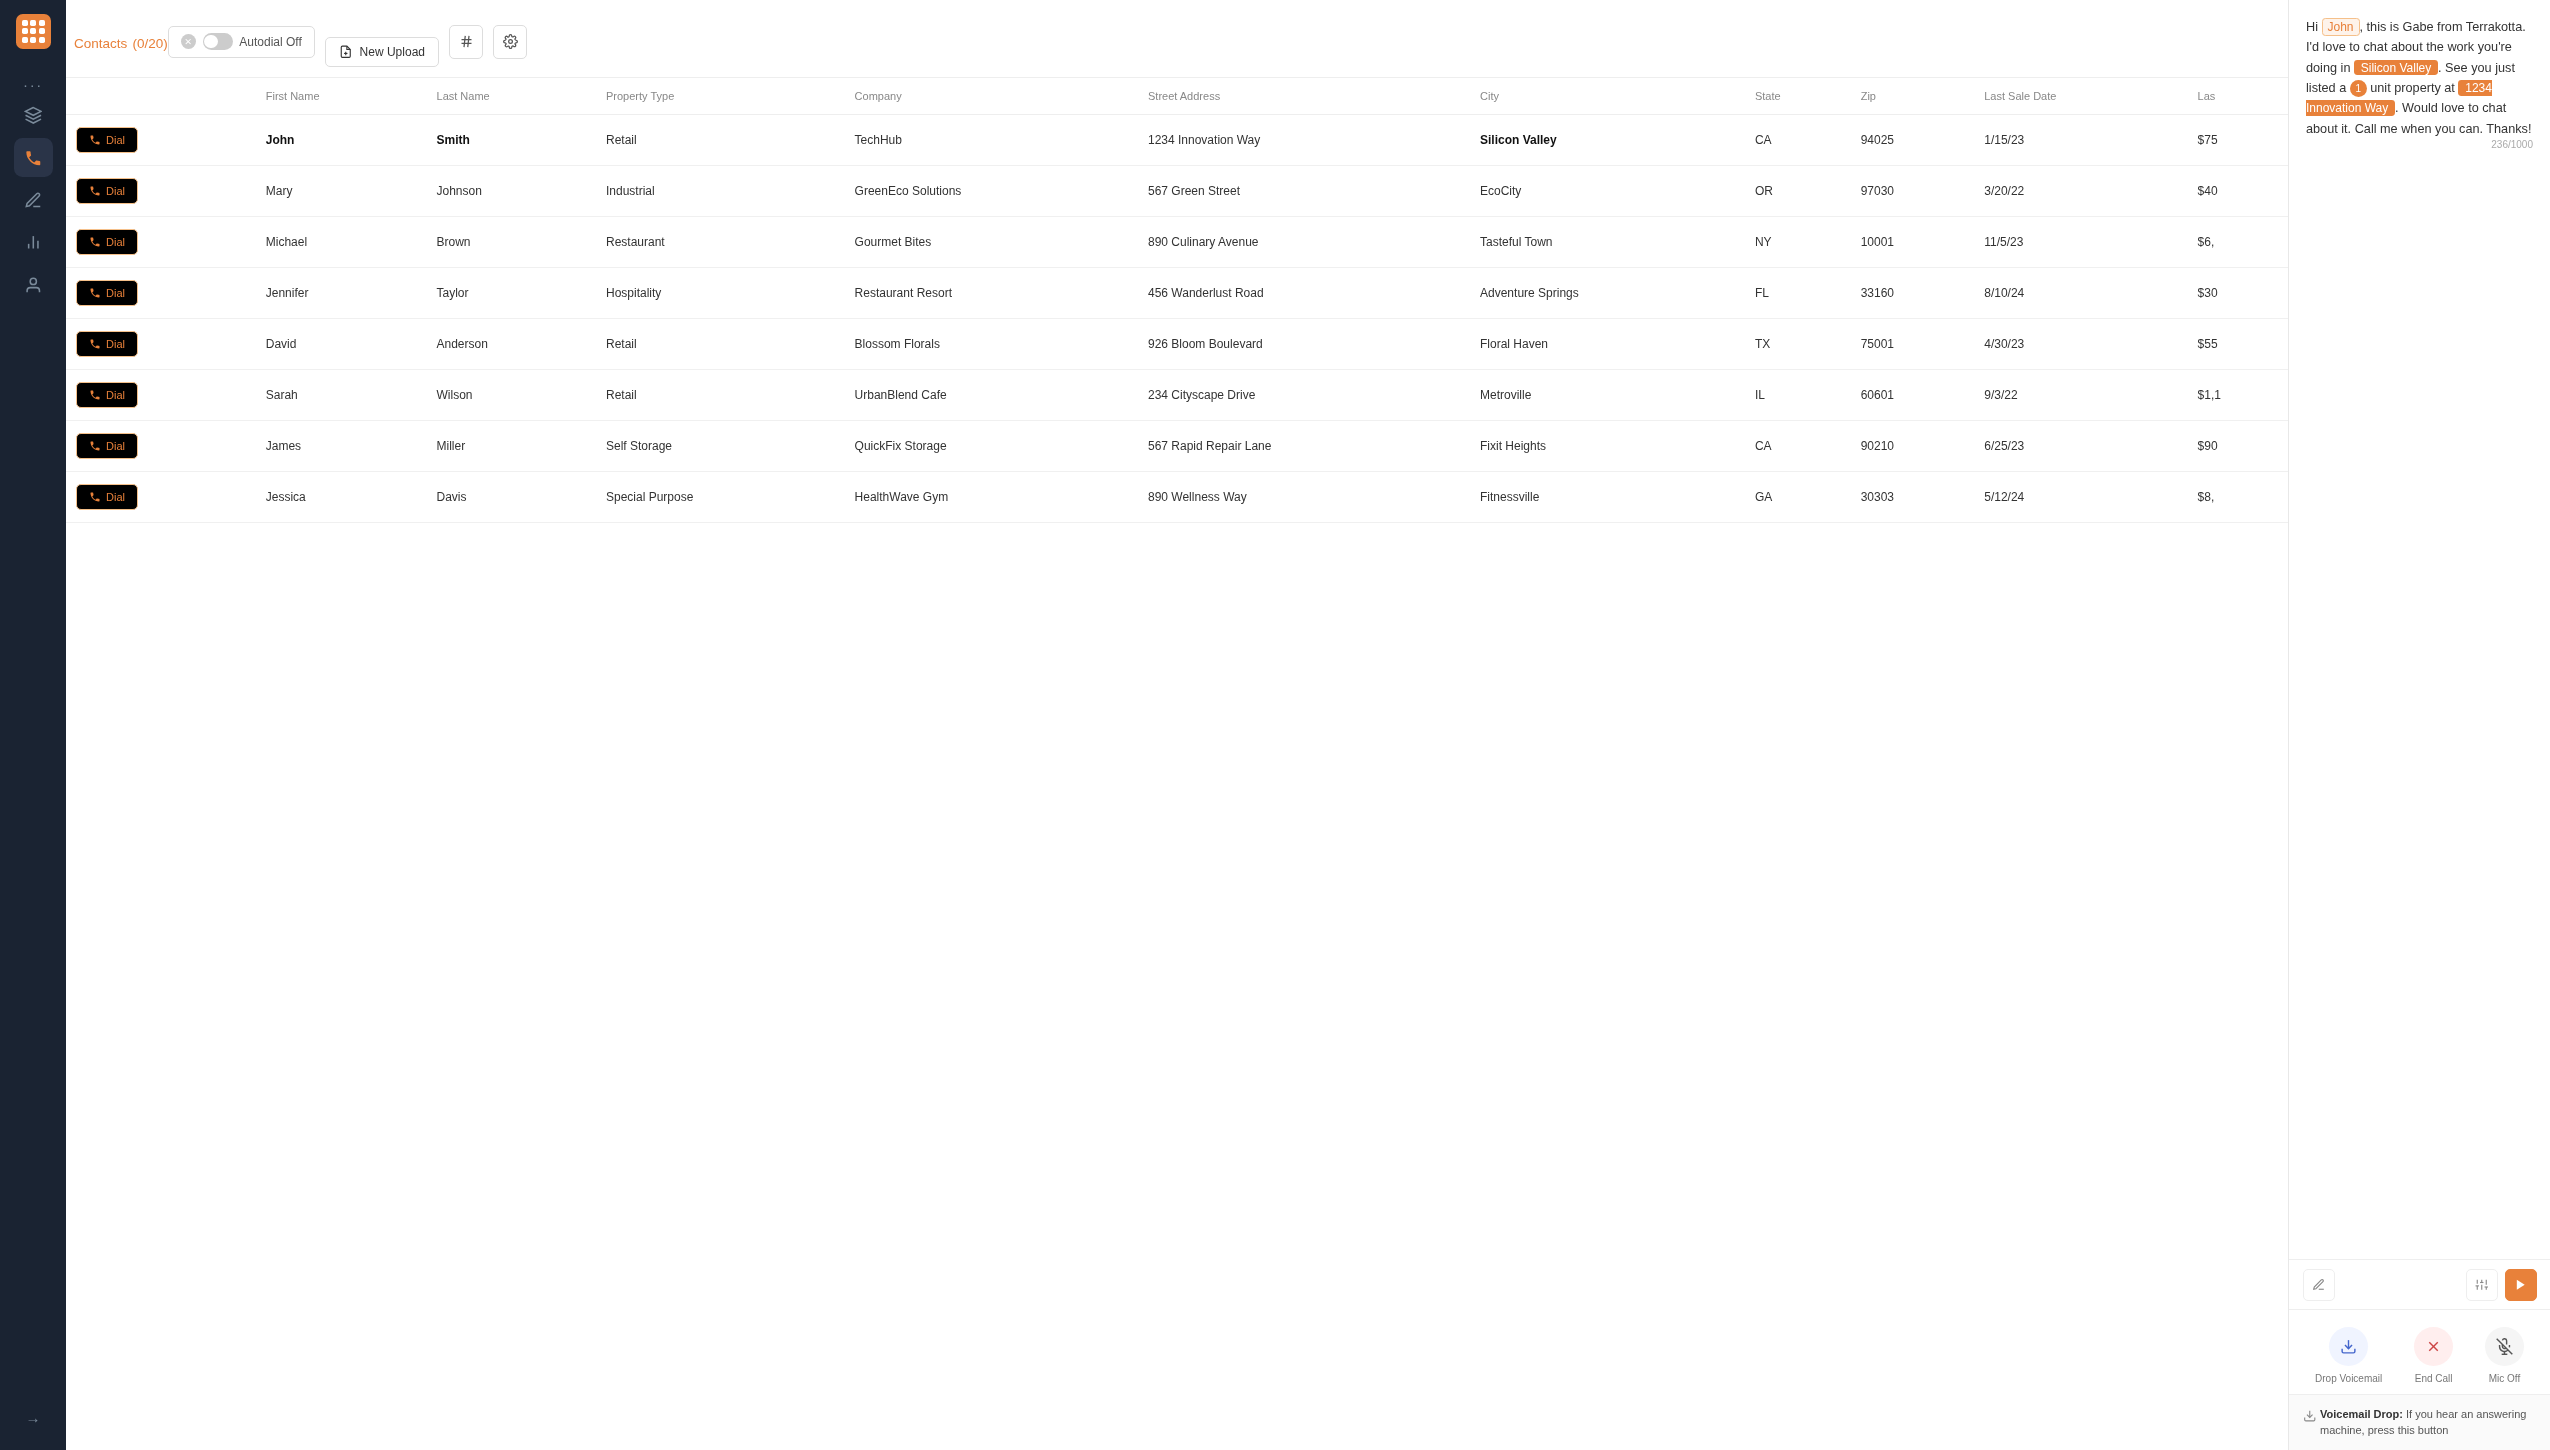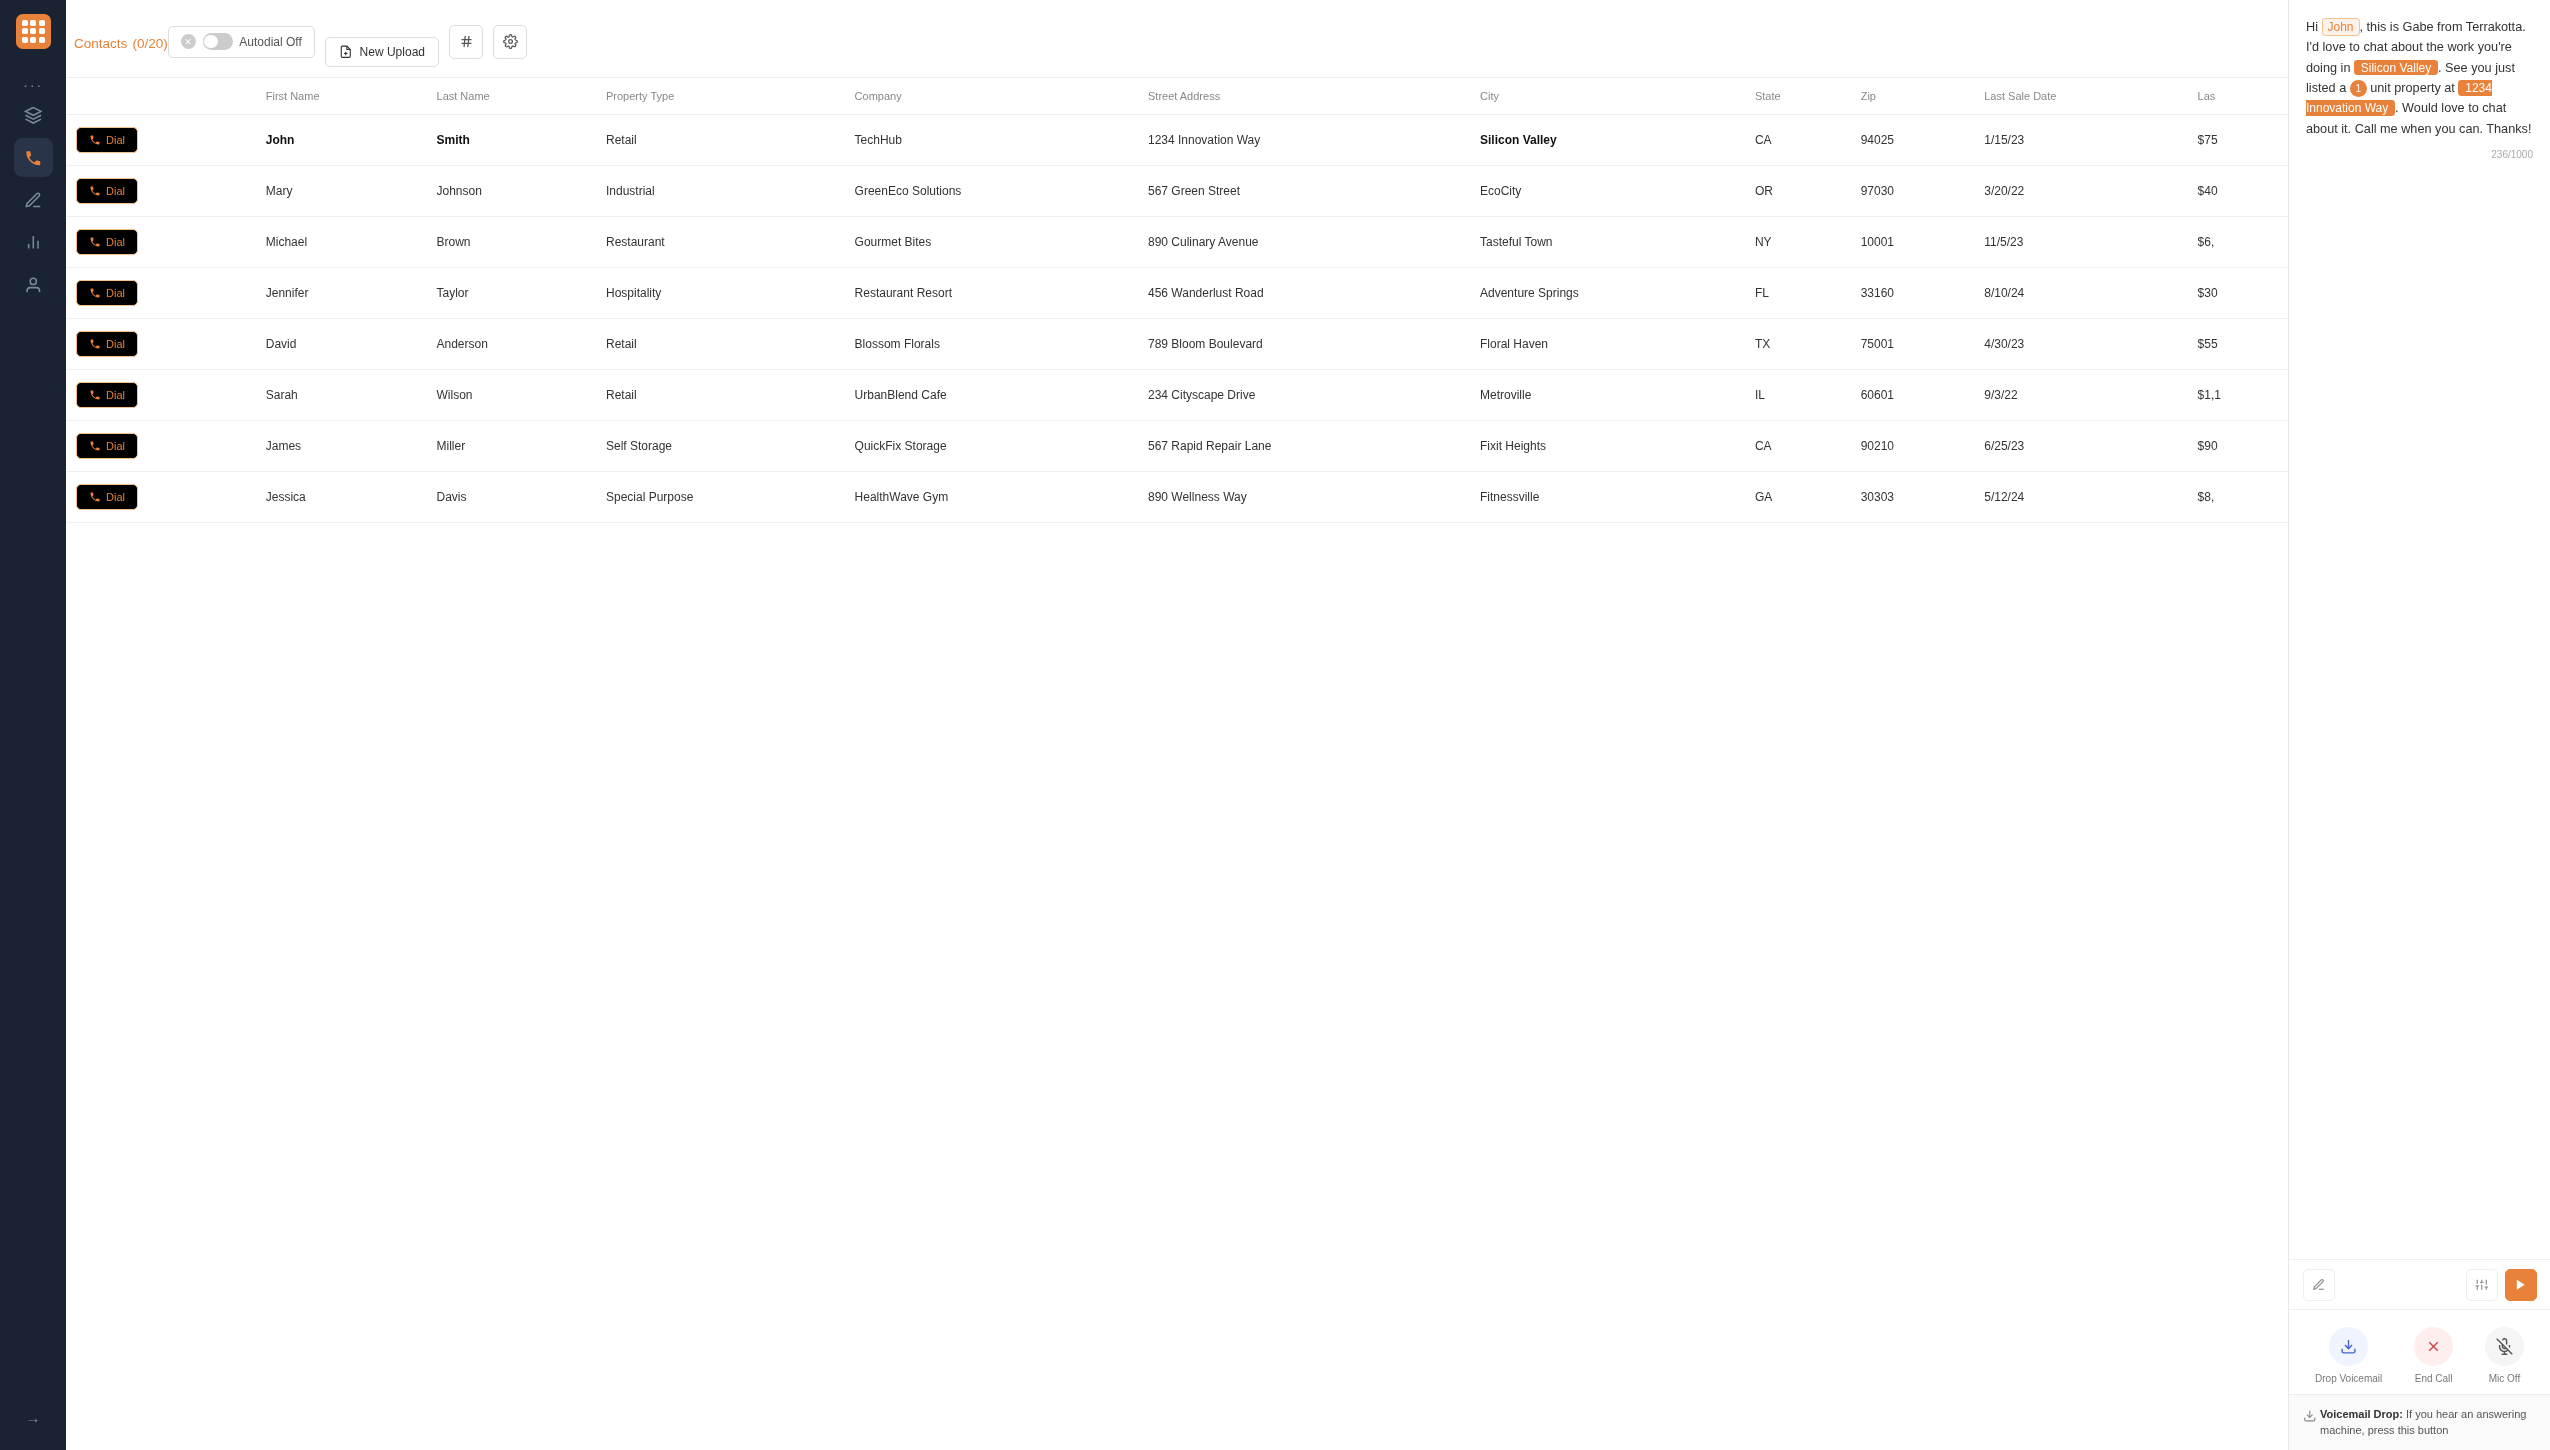--- a/index.html
+++ b/index.html
@@ -235,21 +235,20 @@
       background: #e8813a;
       color: white;
       border-radius: 3.4px;
       padding: 0.8px 6.8px;
       font-size: 12px;
     }
     .char-count {
       text-align: right;
       font-size: 10px;
       color: #aaa;
-      margin-top: 10px;
     }
 
     
     .template-text {
       font-size: 12px;
       line-height: 1.6;
       color: #555;
       padding: 13.5px 17px;
       border-bottom: 0.8px solid #eee;
       max-height: 118px;
@@ -522,21 +521,21 @@
         <svg viewBox="0 0 24 24" fill="currentColor">
                   <path d="M6.6 10.8c1.4 2.8 3.8 5.1 6.6 6.6l2.2-2.2c.3-.3.7-.4 1-.2 1.1.4 2.3.6 3.6.6.6 0 1 .4 1 1V20c0 .6-.4 1-1 1-9.4 0-17-7.6-17-17 0-.6.4-1 1-1h3.5c.6 0 1 .4 1 1 0 1.3.2 2.5.6 3.6.1.3 0 .7-.2 1L6.6 10.8z"></path>
                 </svg>
         Dial
       </button>
     </td>
     <td class="">David</td>
     <td class="">Anderson</td>
     <td>Retail</td>
     <td>Blossom Florals</td>
-    <td>789 Bloom Boulevard</td>
+    <td>926 Bloom Boulevard</td>
     <td class="">Floral Haven</td>
     <td>TX</td>
     <td>75001</td>
     <td>4/30/23</td>
     <td>$55</td>
   </tr>
           <tr>
     <td>
       <button class="dial-btn">
         <svg viewBox="0 0 24 24" fill="currentColor">

